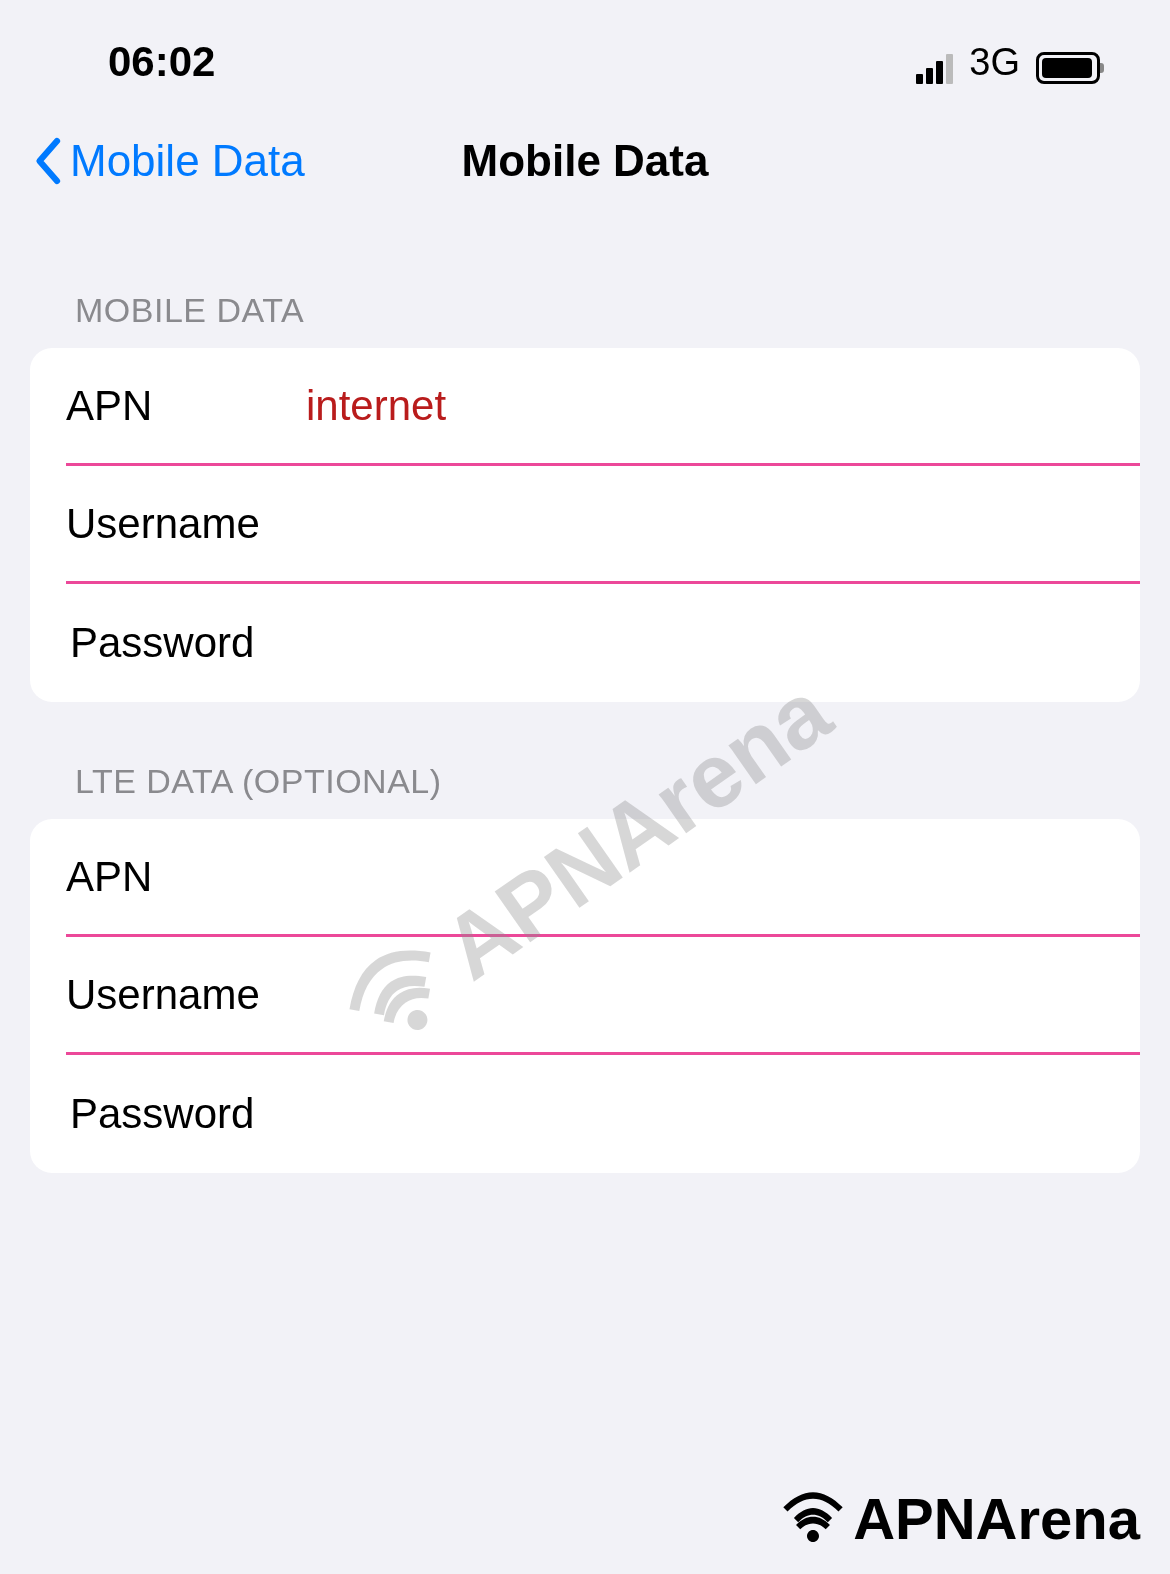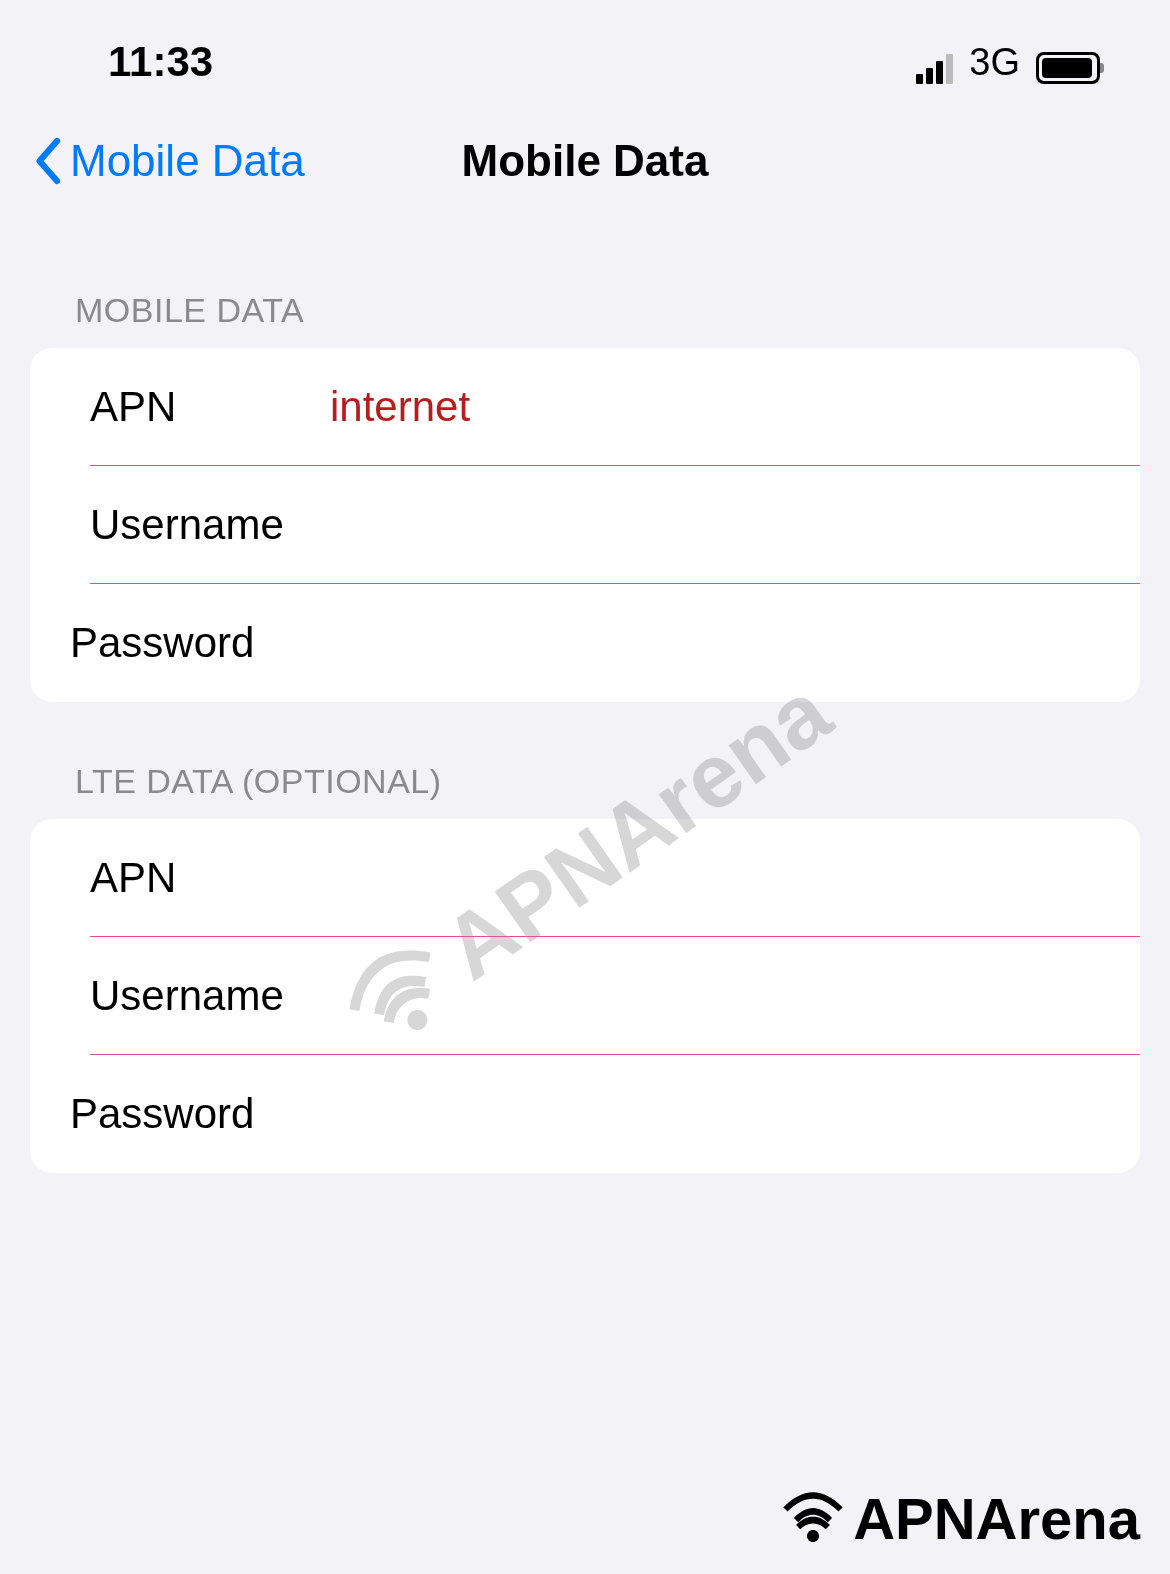--- a/index.html
+++ b/index.html
@@ -121,22 +121,22 @@
       border-radius: 22px;
       margin: 0 30px;
     }
     .row {
       display: flex;
       align-items: center;
       padding: 32px 40px;
       min-height: 118px;
     }
     .row:not(:last-child) {
-      border-bottom: 1px solid #ec4899;
-      margin-left: 60px;
+      border-bottom: 3px solid #ec4899;
+      margin-left: 36px;
       padding-left: 0;
       align-items: center;
     }
     .row-label {
       font-size: 42px;
       color: #000;
       width: 240px;
       flex-shrink: 0;
     }
     .row-input {
@@ -182,21 +182,21 @@
       width: 72px;
       height: 72px;
       fill: #000;
       margin-right: 4px;
     }
   </style>
 </head>
 <body>
 
 <div class="status-bar">
-  <div class="status-time">11:33</div>
+  <div class="status-time">06:02</div>
   <div class="status-right">
     <div class="signal-bars">
       <div class="signal-bar"></div>
       <div class="signal-bar"></div>
       <div class="signal-bar"></div>
       <div class="signal-bar inactive"></div>
     </div>
     <div class="network-label">3G</div>
     <div class="battery">
       <div class="battery-fill"></div>

